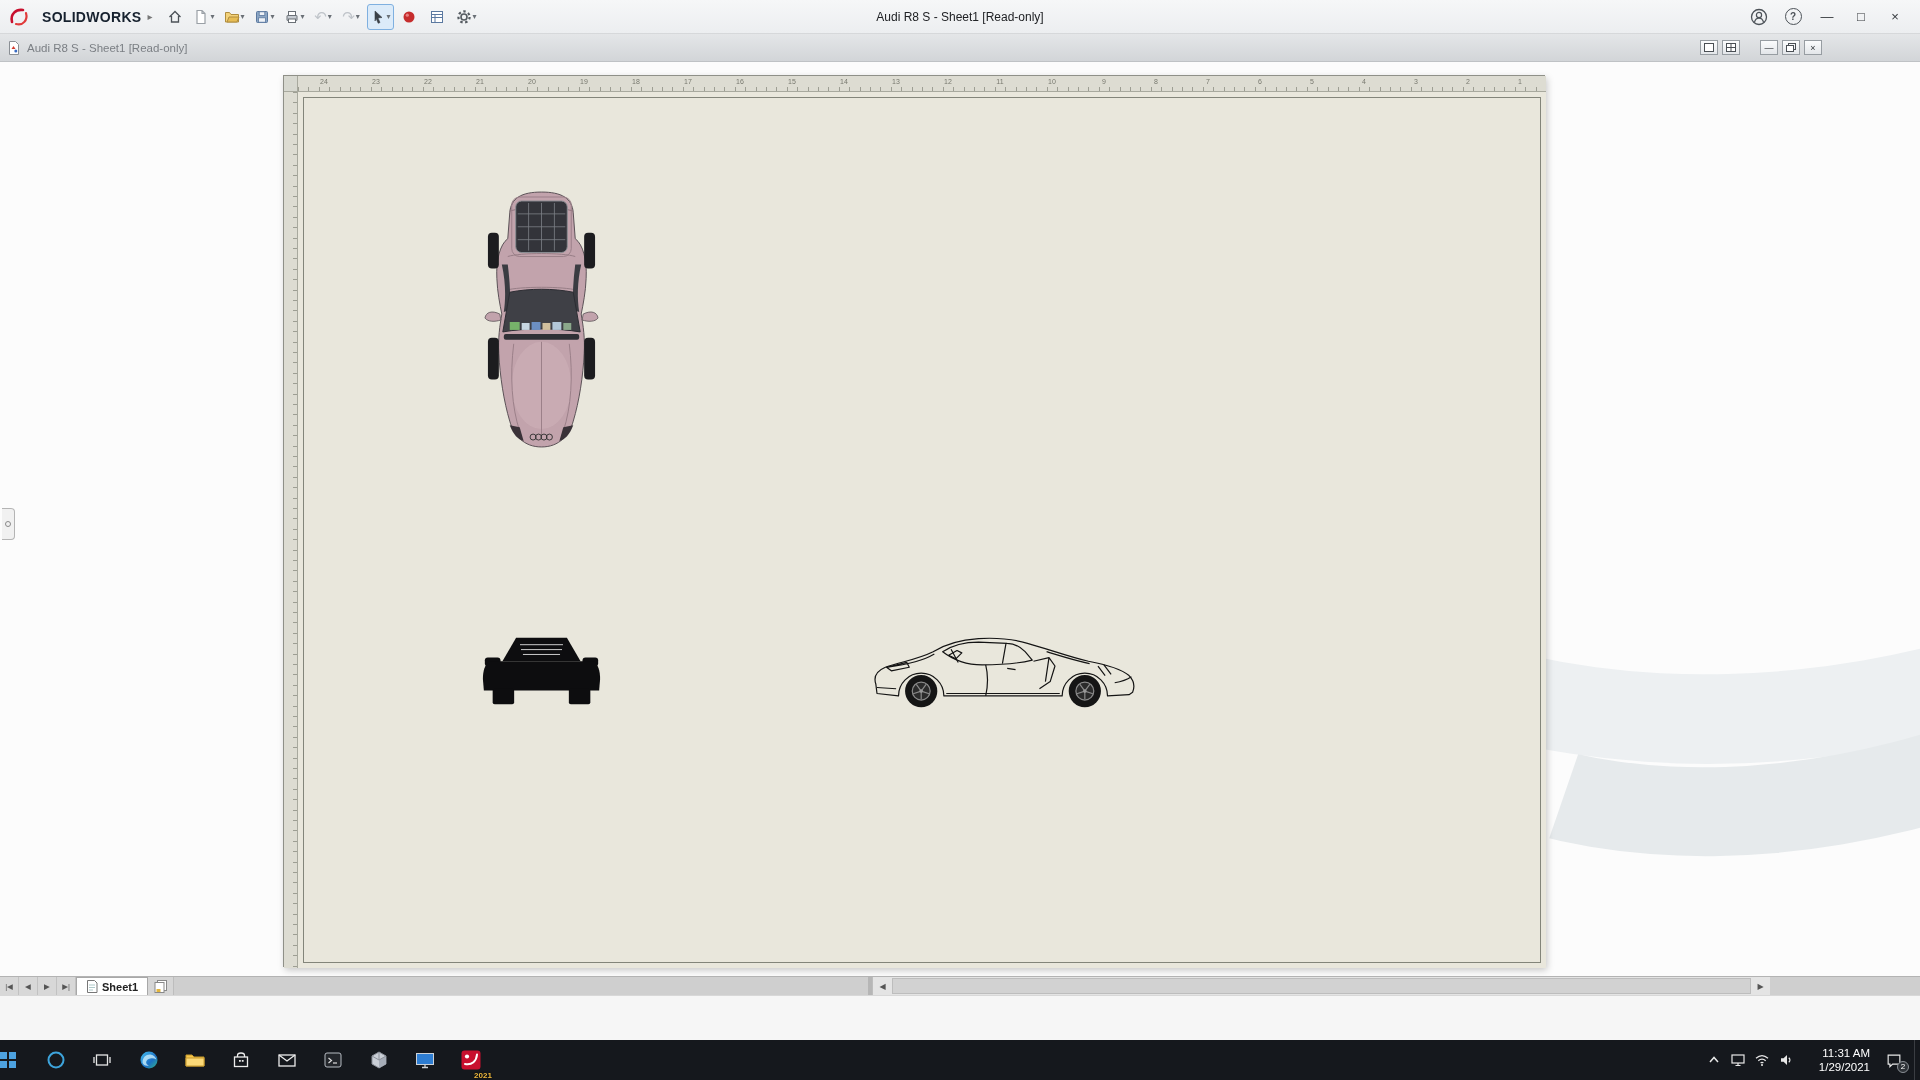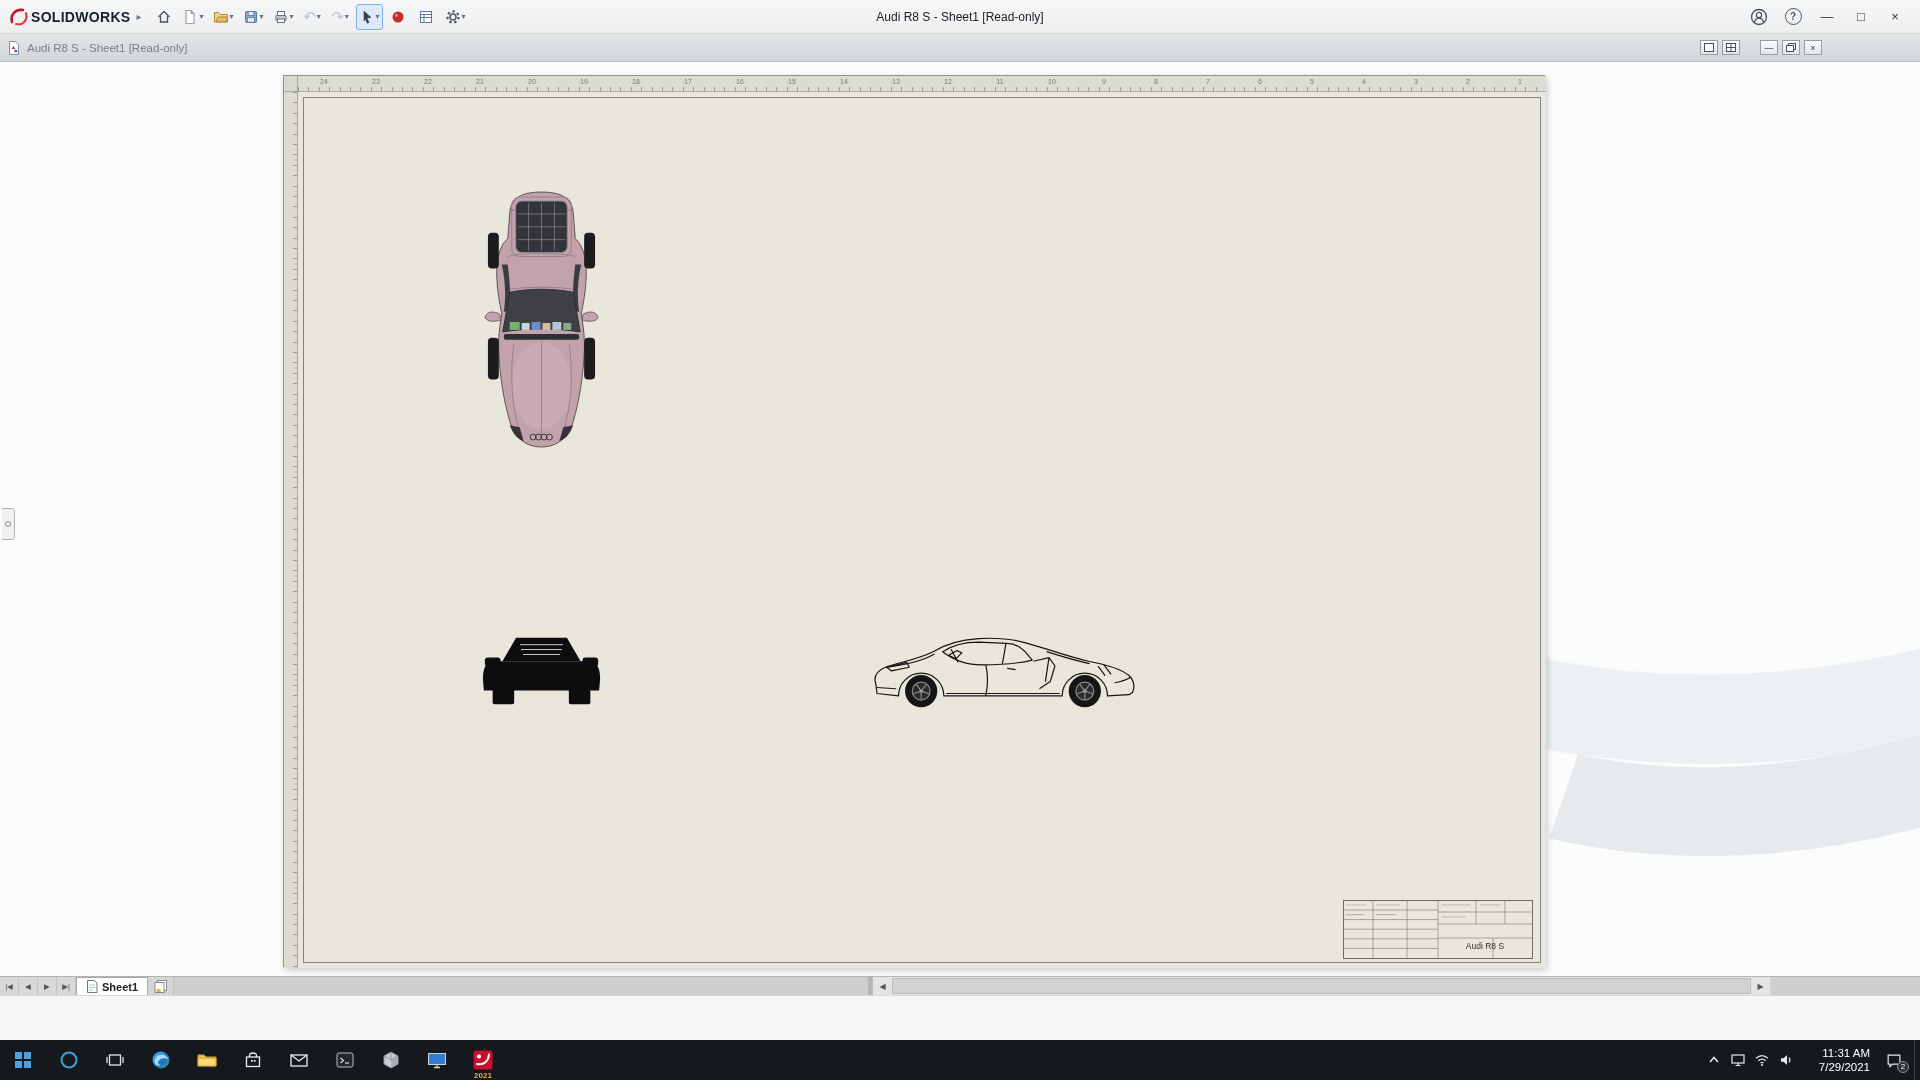--- a/index.html
+++ b/index.html
@@ -1,21 +1,21 @@
 <!DOCTYPE html>
 <html><head>
 <meta charset="utf-8">
 <style>
   *{margin:0;padding:0;box-sizing:border-box}
   html,body{width:1920px;height:1080px;overflow:hidden}
   body{position:relative;font-family:"Liberation Sans","DejaVu Sans",sans-serif;background:#fff;-webkit-user-select:none;user-select:none}
 
   
   #titlebar{position:absolute;left:0;top:0;width:1920px;height:34px;background:linear-gradient(#f6f7f8,#eceef0);border-bottom:1px solid #d6d8da;display:flex;align-items:center;padding:0 8px;z-index:30}
-  .logo{display:flex;align-items:center;gap:1px}
+  .logo{display:flex;align-items:center;gap:12px}
   .brand{font-size:14px;font-weight:700;letter-spacing:.3px;color:#16212e}
   .logo-caret{font-size:10px;color:#777;margin:0 10px 0 6px}
   .toolbar{display:flex;align-items:center;gap:3px}
   .tbtn{height:26px;min-width:25px;display:flex;align-items:center;justify-content:center;border-radius:3px;border:1px solid transparent;background:transparent;cursor:default;padding:0 2px}
   .tbtn.active{background:#dcebf9;border-color:#7fb0e0}
   .caret{font-size:8px;color:#6a7076;margin-left:1px}
   .glyph{font-size:15px;color:#4c5258;line-height:1}
   .glyph.disabled{color:#bfc4c9}
   .title-center{position:absolute;left:0;right:0;text-align:center;font-size:12px;color:#202225;pointer-events:none}
   .winctrl{margin-left:auto;display:flex;align-items:center}
@@ -67,21 +67,21 @@
   #hscroll{width:898px;display:flex;background:#e4e4e4;border-left:1px solid #bdbdbd}
   .sarrow{width:19px;display:flex;align-items:center;justify-content:center;font-size:8px;color:#555}
   #htrack{flex:1;position:relative;background:#e4e4e4}
   #hthumb{position:absolute;left:0;top:1px;bottom:1px;right:0;background:#d2d2d2;border:1px solid #bdbdbd}
   .endfill{flex:1;background:#cfcfcf}
 
   #bottomstrip{position:absolute;left:0;top:995px;width:1920px;height:45px;background:#f6f6f6;border-top:1px solid #d8d8d8}
 
   
   #taskbar{position:absolute;left:0;top:1040px;width:1920px;height:40px;background:#15181d;display:flex;align-items:center;z-index:40}
-  .tb-icon{width:46px;height:40px;display:flex;align-items:center;justify-content:center;position:relative}
+  .tb-icon{width:46px;height:40px;display:flex;align-items:center;justify-content:flex-start;position:relative}
   #startbtn .winlogo{display:grid;grid-template-columns:7px 7px;grid-template-rows:7px 7px;gap:1.5px}
   #startbtn .winlogo i{background:#4da2e0}
   #tb-search{width:346px;height:32px;background:#fff;border:1px solid #5a5a5a;display:flex;align-items:center;gap:9px;padding:0 10px;margin-left:2px}
   #tb-search input{border:none;outline:none;background:transparent;font-size:12.5px;color:#444;width:270px;font-family:inherit}
   #tb-search input::placeholder{color:#3f3f3f;opacity:1}
   .sw-year{position:absolute;bottom:0;left:0;right:0;text-align:center;font-size:8px;font-weight:700;color:#efb93f;text-shadow:0 0 2px #000}
   .tb-spacer{flex:1}
   .tray-icon{width:24px;height:40px;display:flex;align-items:center;justify-content:center}
   #clock{width:76px;height:40px;display:flex;flex-direction:column;align-items:flex-end;justify-content:center;color:#fff;font-size:11.5px;line-height:14px;padding-right:4px}
   #notif{width:40px;height:40px;display:flex;align-items:center;justify-content:center;position:relative}
@@ -333,28 +333,20 @@
             <path d="M45 52L51.7 54.2 M45 52L45 59 M45 52L38.3 54.2 M45 52L40.9 46.3 M45 52L49.1 46.3" stroke="#8a8a8a" stroke-width="1"></path>
             <circle cx="45" cy="52" r="1.5" fill="#999"></circle>
             <circle cx="182" cy="52" r="13.5" fill="#151515"></circle>
             <circle cx="182" cy="52" r="7.5" fill="#2b2b2b" stroke="#8a8a8a"></circle>
             <path d="M182 52L188.7 54.2 M182 52L182 59 M182 52L175.3 54.2 M182 52L177.9 46.3 M182 52L186.1 46.3" stroke="#8a8a8a" stroke-width="1"></path>
             <circle cx="182" cy="52" r="1.5" fill="#999"></circle>
           </g>
         </svg>
       </div>
 
-      <div id="titleblock">
-        <svg width="190" height="59" viewBox="0 0 190 59">
-          <rect x=".5" y=".5" width="189" height="58" fill="none" stroke="#6b6e63"></rect>
-          <path d="M95 0v59 M0 10h95 M0 19.6h95 M0 29.2h95 M0 38.8h95 M0 48.4h95 M30 0v59 M64 0v59 M95 12h95 M95 24h95 M133 0v24 M162 0v24 M95 38h95 M150 38v21" stroke="#82857a" stroke-width=".7" fill="none"></path>
-          <path d="M3 5h20 M33 5h24 M3 14.6h18 M33 14.6h20 M99 5h28 M137 5h20 M99 17h24" stroke="#b9b9ae" stroke-width="1.2"></path>
-        </svg>
-        <div class="tbname">Audi R8 S</div>
-      </div>
     </div>
   </div>
 </div>
 
 <div id="tabrow">
   <div class="navbtn">|◀</div>
   <div class="navbtn">◀</div>
   <div class="navbtn">▶</div>
   <div class="navbtn">▶|</div>
   <div id="sheettab">
@@ -486,21 +478,21 @@
       </svg>
   </div>
   <div class="tray-icon">
     <svg width="16" height="16" viewBox="0 0 16 16">
         <path d="M3 6.2v3.6h2.6L9 13V3L5.6 6.2z" fill="#e8e8e8"></path>
         <path d="M10.8 5.8c1.5 1.4 1.5 3.1 0 4.5" stroke="#e8e8e8" fill="none" stroke-width="1.2"></path>
       </svg>
   </div>
   <div id="clock">
     <div>11:31 AM</div>
-    <div>7/29/2021</div>
+    <div>1/29/2021</div>
   </div>
   <div id="notif">
     <svg width="18" height="18" viewBox="0 0 20 20">
         <path d="M3.5 4.5h13v10h-8l-3 2.8v-2.8h-2z" stroke="#e8e8e8" fill="none" stroke-width="1.3"></path>
       </svg>
     <span class="badge">2</span>
   </div>
   <div id="showdesktop"></div>
 </div>
 

